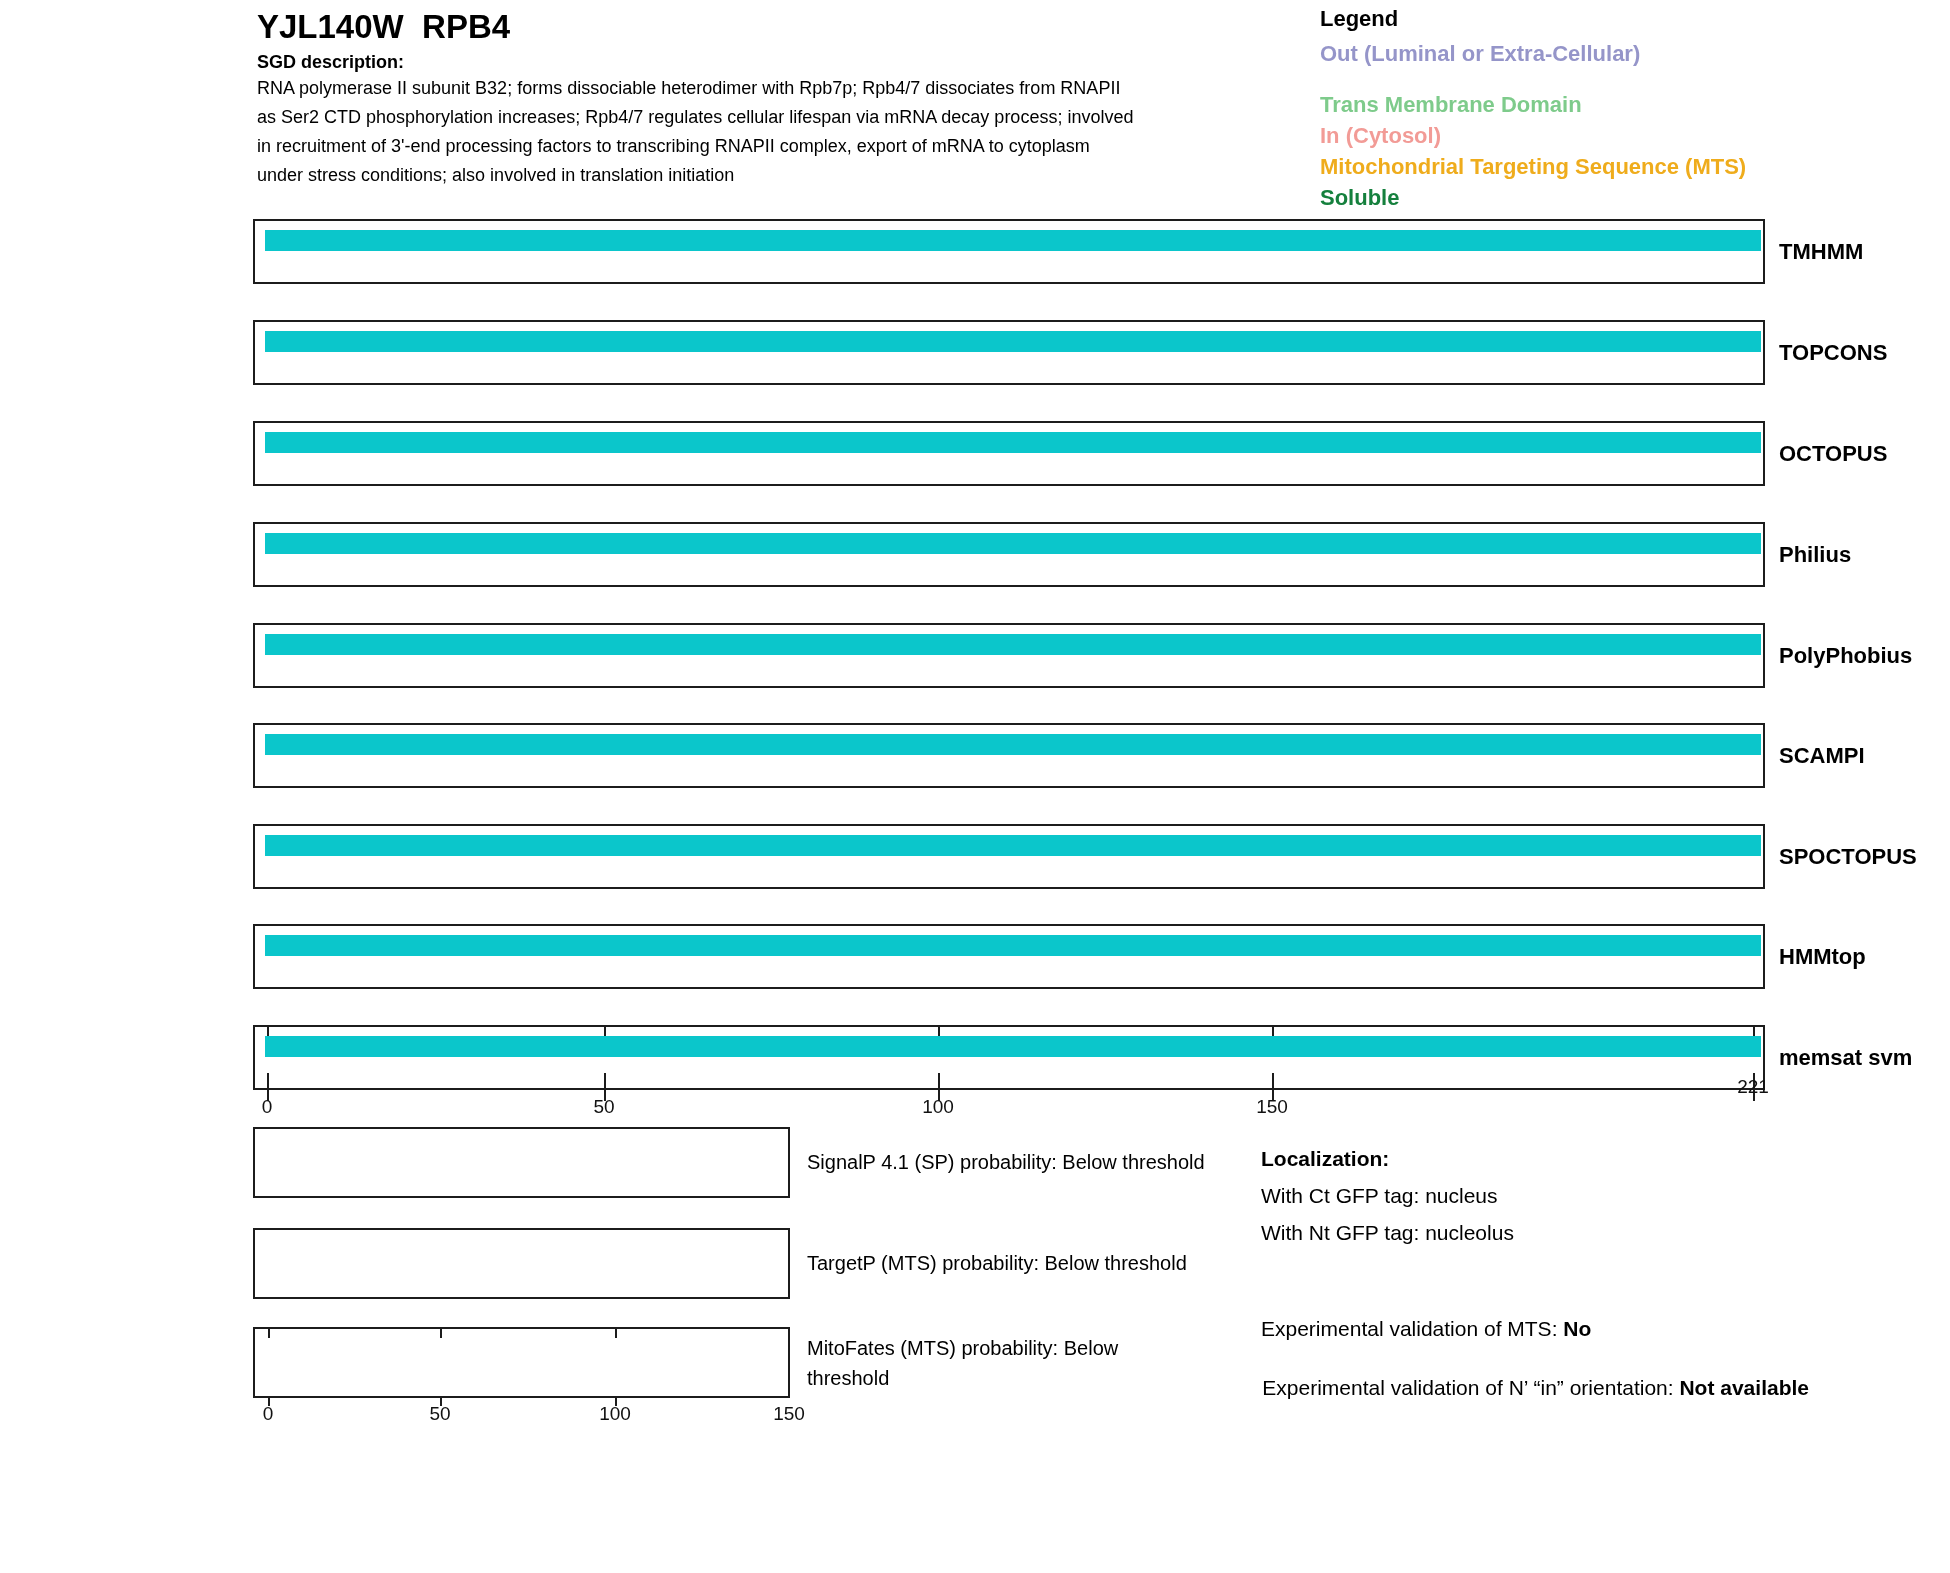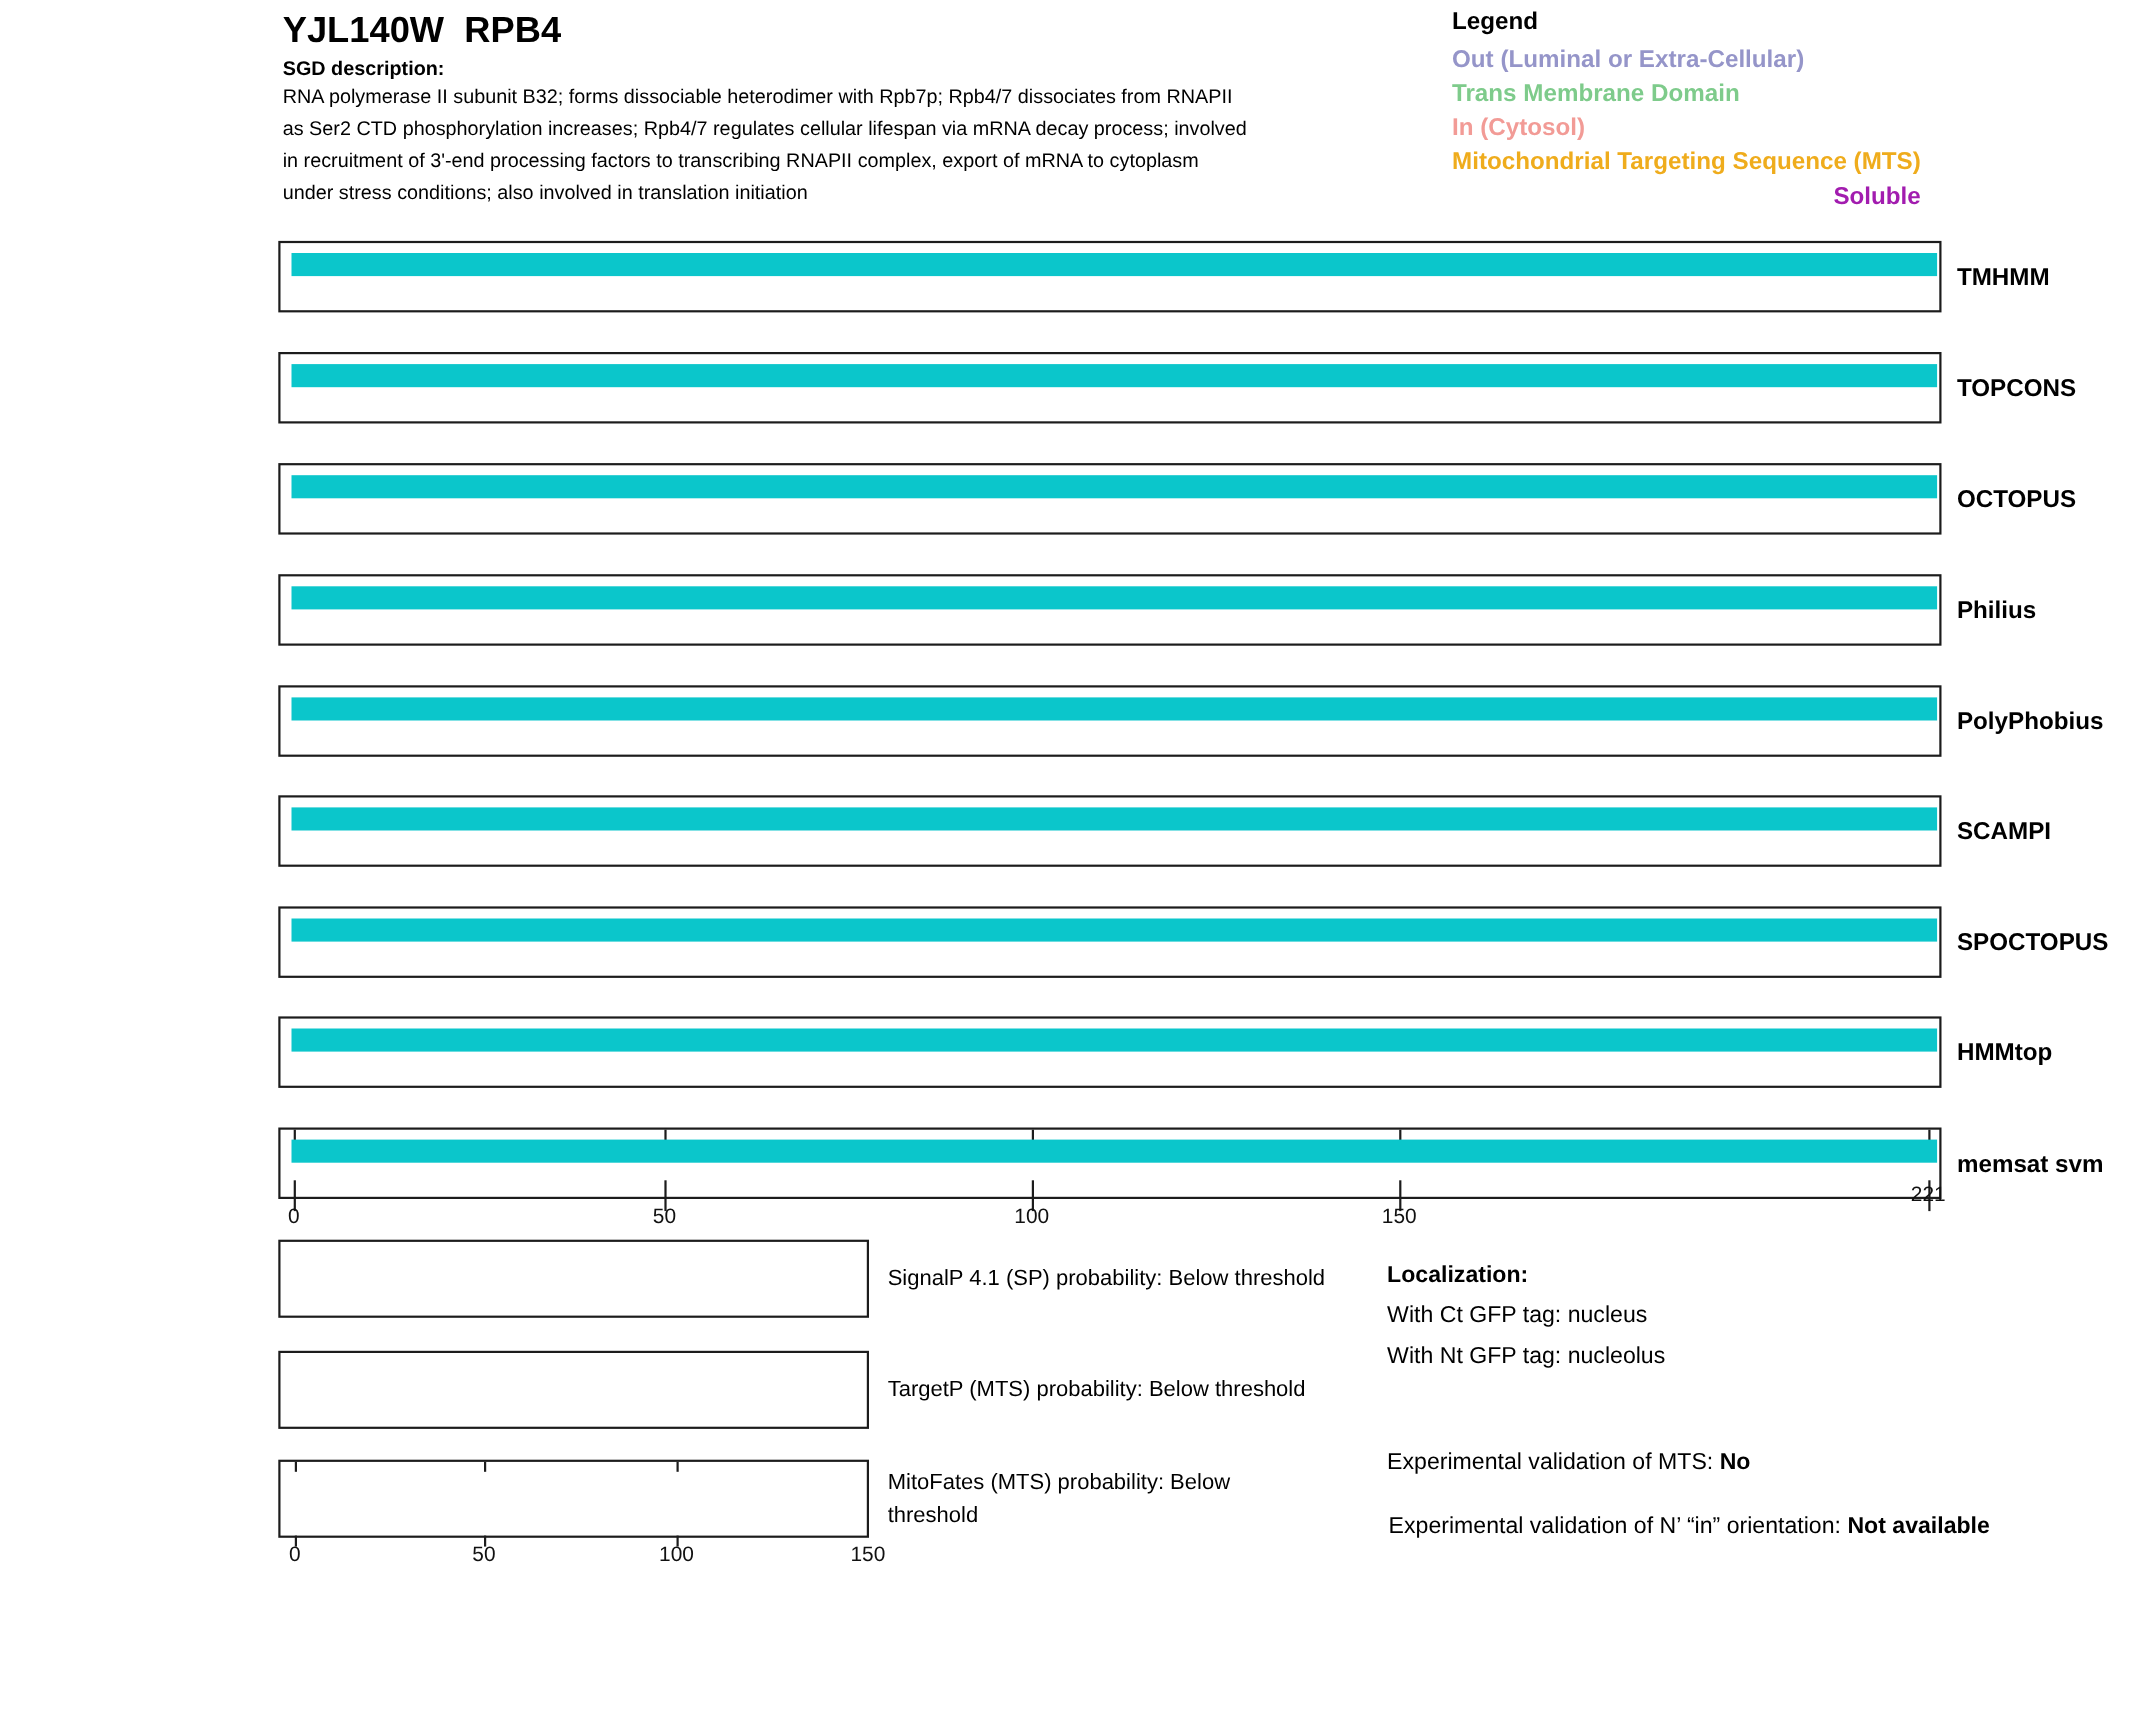--- a/index.html
+++ b/index.html
@@ -55,24 +55,24 @@
   <div class="desc">
     <div>RNA polymerase II subunit B32; forms dissociable heterodimer with Rpb7p; Rpb4/7 dissociates from RNAPII</div>
     <div>as Ser2 CTD phosphorylation increases; Rpb4/7 regulates cellular lifespan via mRNA decay process; involved</div>
     <div>in recruitment of 3'-end processing factors to transcribing RNAPII complex, export of mRNA to cytoplasm</div>
     <div>under stress conditions; also involved in translation initiation</div>
   </div>
 
   <div class="legend">
     <div class="legend-title">Legend</div>
     <div class="legend-item" style="color: rgb(149, 149, 201);">Out (Luminal or Extra-Cellular)</div>
-    <div class="legend-item" style="color: rgb(126, 203, 139);">Trans Membrane Domain</div>
+    <div class="legend-item" style="color: rgb(126, 203, 139); margin-top: 20px;">Trans Membrane Domain</div>
     <div class="legend-item" style="color: rgb(242, 155, 150);">In (Cytosol)</div>
     <div class="legend-item" style="color: rgb(239, 172, 28);">Mitochondrial Targeting Sequence (MTS)</div>
-    <div class="legend-item" style="color: #a21caf; text-align: right;">Soluble</div>
+    <div class="legend-item" style="color: #15803d;">Soluble</div>
   </div>
 
   <div class="track-row" style="top:219px">
     <div class="track-box">
       <div class="soluble-bar" style="background: rgb(11, 198, 203);"></div>
     </div>
     <div class="track-label">TMHMM</div>
   </div>
   <div class="track-row" style="top:320px">
     <div class="track-box">

